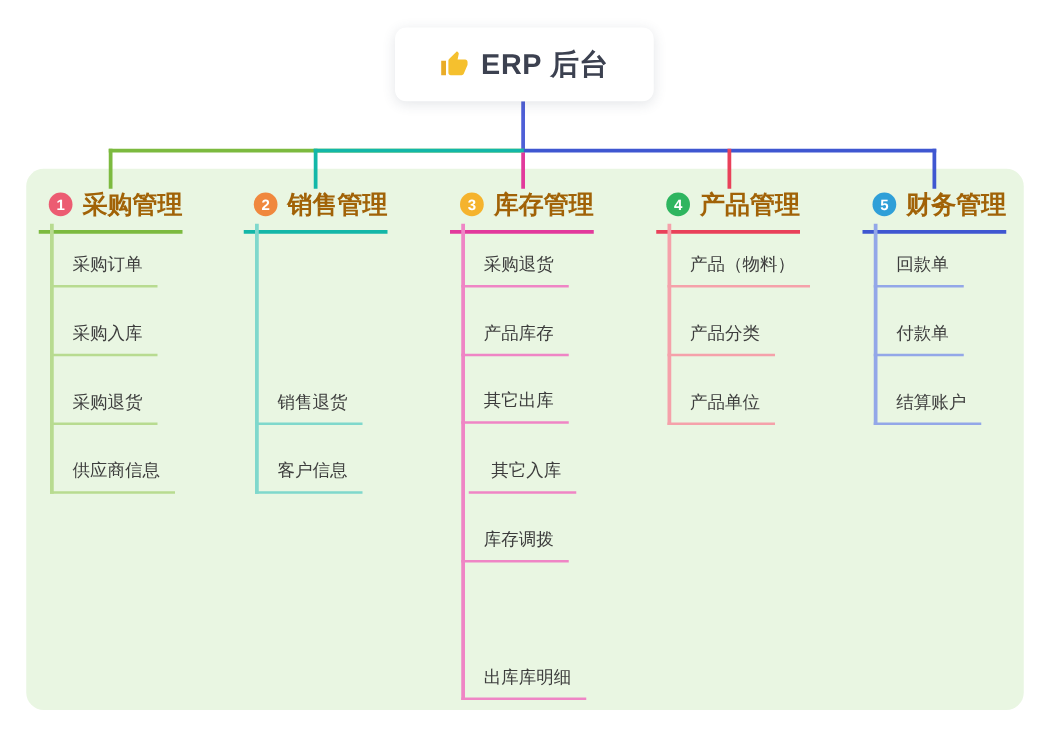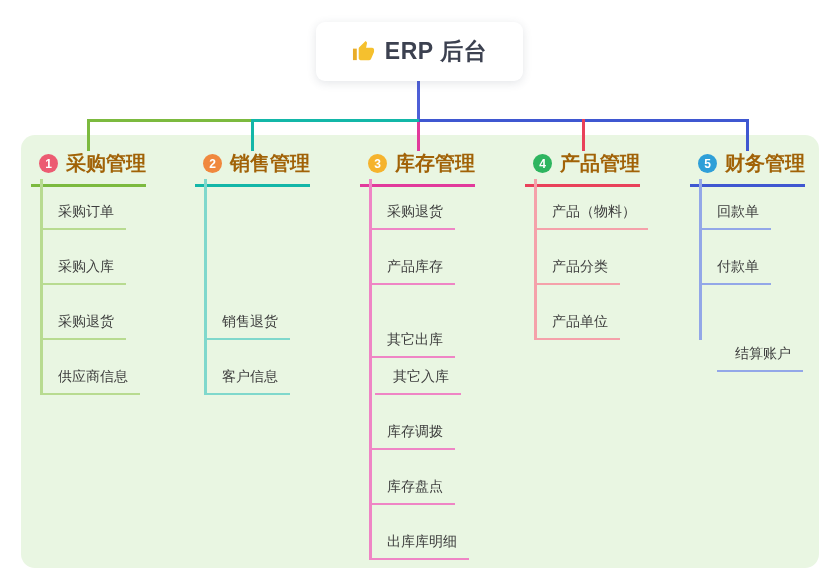--- a/index.html
+++ b/index.html
@@ -110,37 +110,36 @@
   <div class="child c2" style="left:204px;top:311px;">销售退货</div>
   <div class="child c2" style="left:204px;top:366px;">客户信息</div>
 
   <div class="branch-head bh3" style="left:360px;">
     <span class="badge">3</span>
     <span class="branch-label">库存管理</span>
   </div>
   <div class="vline vl3" style="left:369px;height:381px;"></div>
   <div class="child c3" style="left:369px;top:201px;">采购退货</div>
   <div class="child c3" style="left:369px;top:256px;">产品库存</div>
-  <div class="child c3" style="left:369px;top:329px;">其它出库</div>
+  <div class="child c3" style="left:369px;top:310px;">其它出库</div>
   <div class="child c3" style="left:375px;top:366px;">其它入库</div>
   <div class="child c3" style="left:369px;top:421px;">库存调拨</div>
-  <div class="child c3" style="left:369px;top:476px;">库存盘点</div>
   <div class="child c3" style="left:369px;top:531px;">出库库明细</div>
 
   <div class="branch-head bh4" style="left:525px;">
     <span class="badge">4</span>
     <span class="branch-label">产品管理</span>
   </div>
   <div class="vline vl4" style="left:534px;height:161px;"></div>
   <div class="child c4" style="left:534px;top:201px;">产品（物料）</div>
   <div class="child c4" style="left:534px;top:256px;">产品分类</div>
   <div class="child c4" style="left:534px;top:311px;">产品单位</div>
 
   <div class="branch-head bh5" style="left:690px;">
     <span class="badge">5</span>
     <span class="branch-label">财务管理</span>
   </div>
   <div class="vline vl5" style="left:699px;height:161px;"></div>
   <div class="child c5" style="left:699px;top:201px;">回款单</div>
   <div class="child c5" style="left:699px;top:256px;">付款单</div>
-  <div class="child c5" style="left:717px;top:311px;margin-top:32px;">结算账户</div>
+  <div class="child c5" style="left:699px;top:311px;">结算账户</div>
 
 </div>
 
 </body></html>

